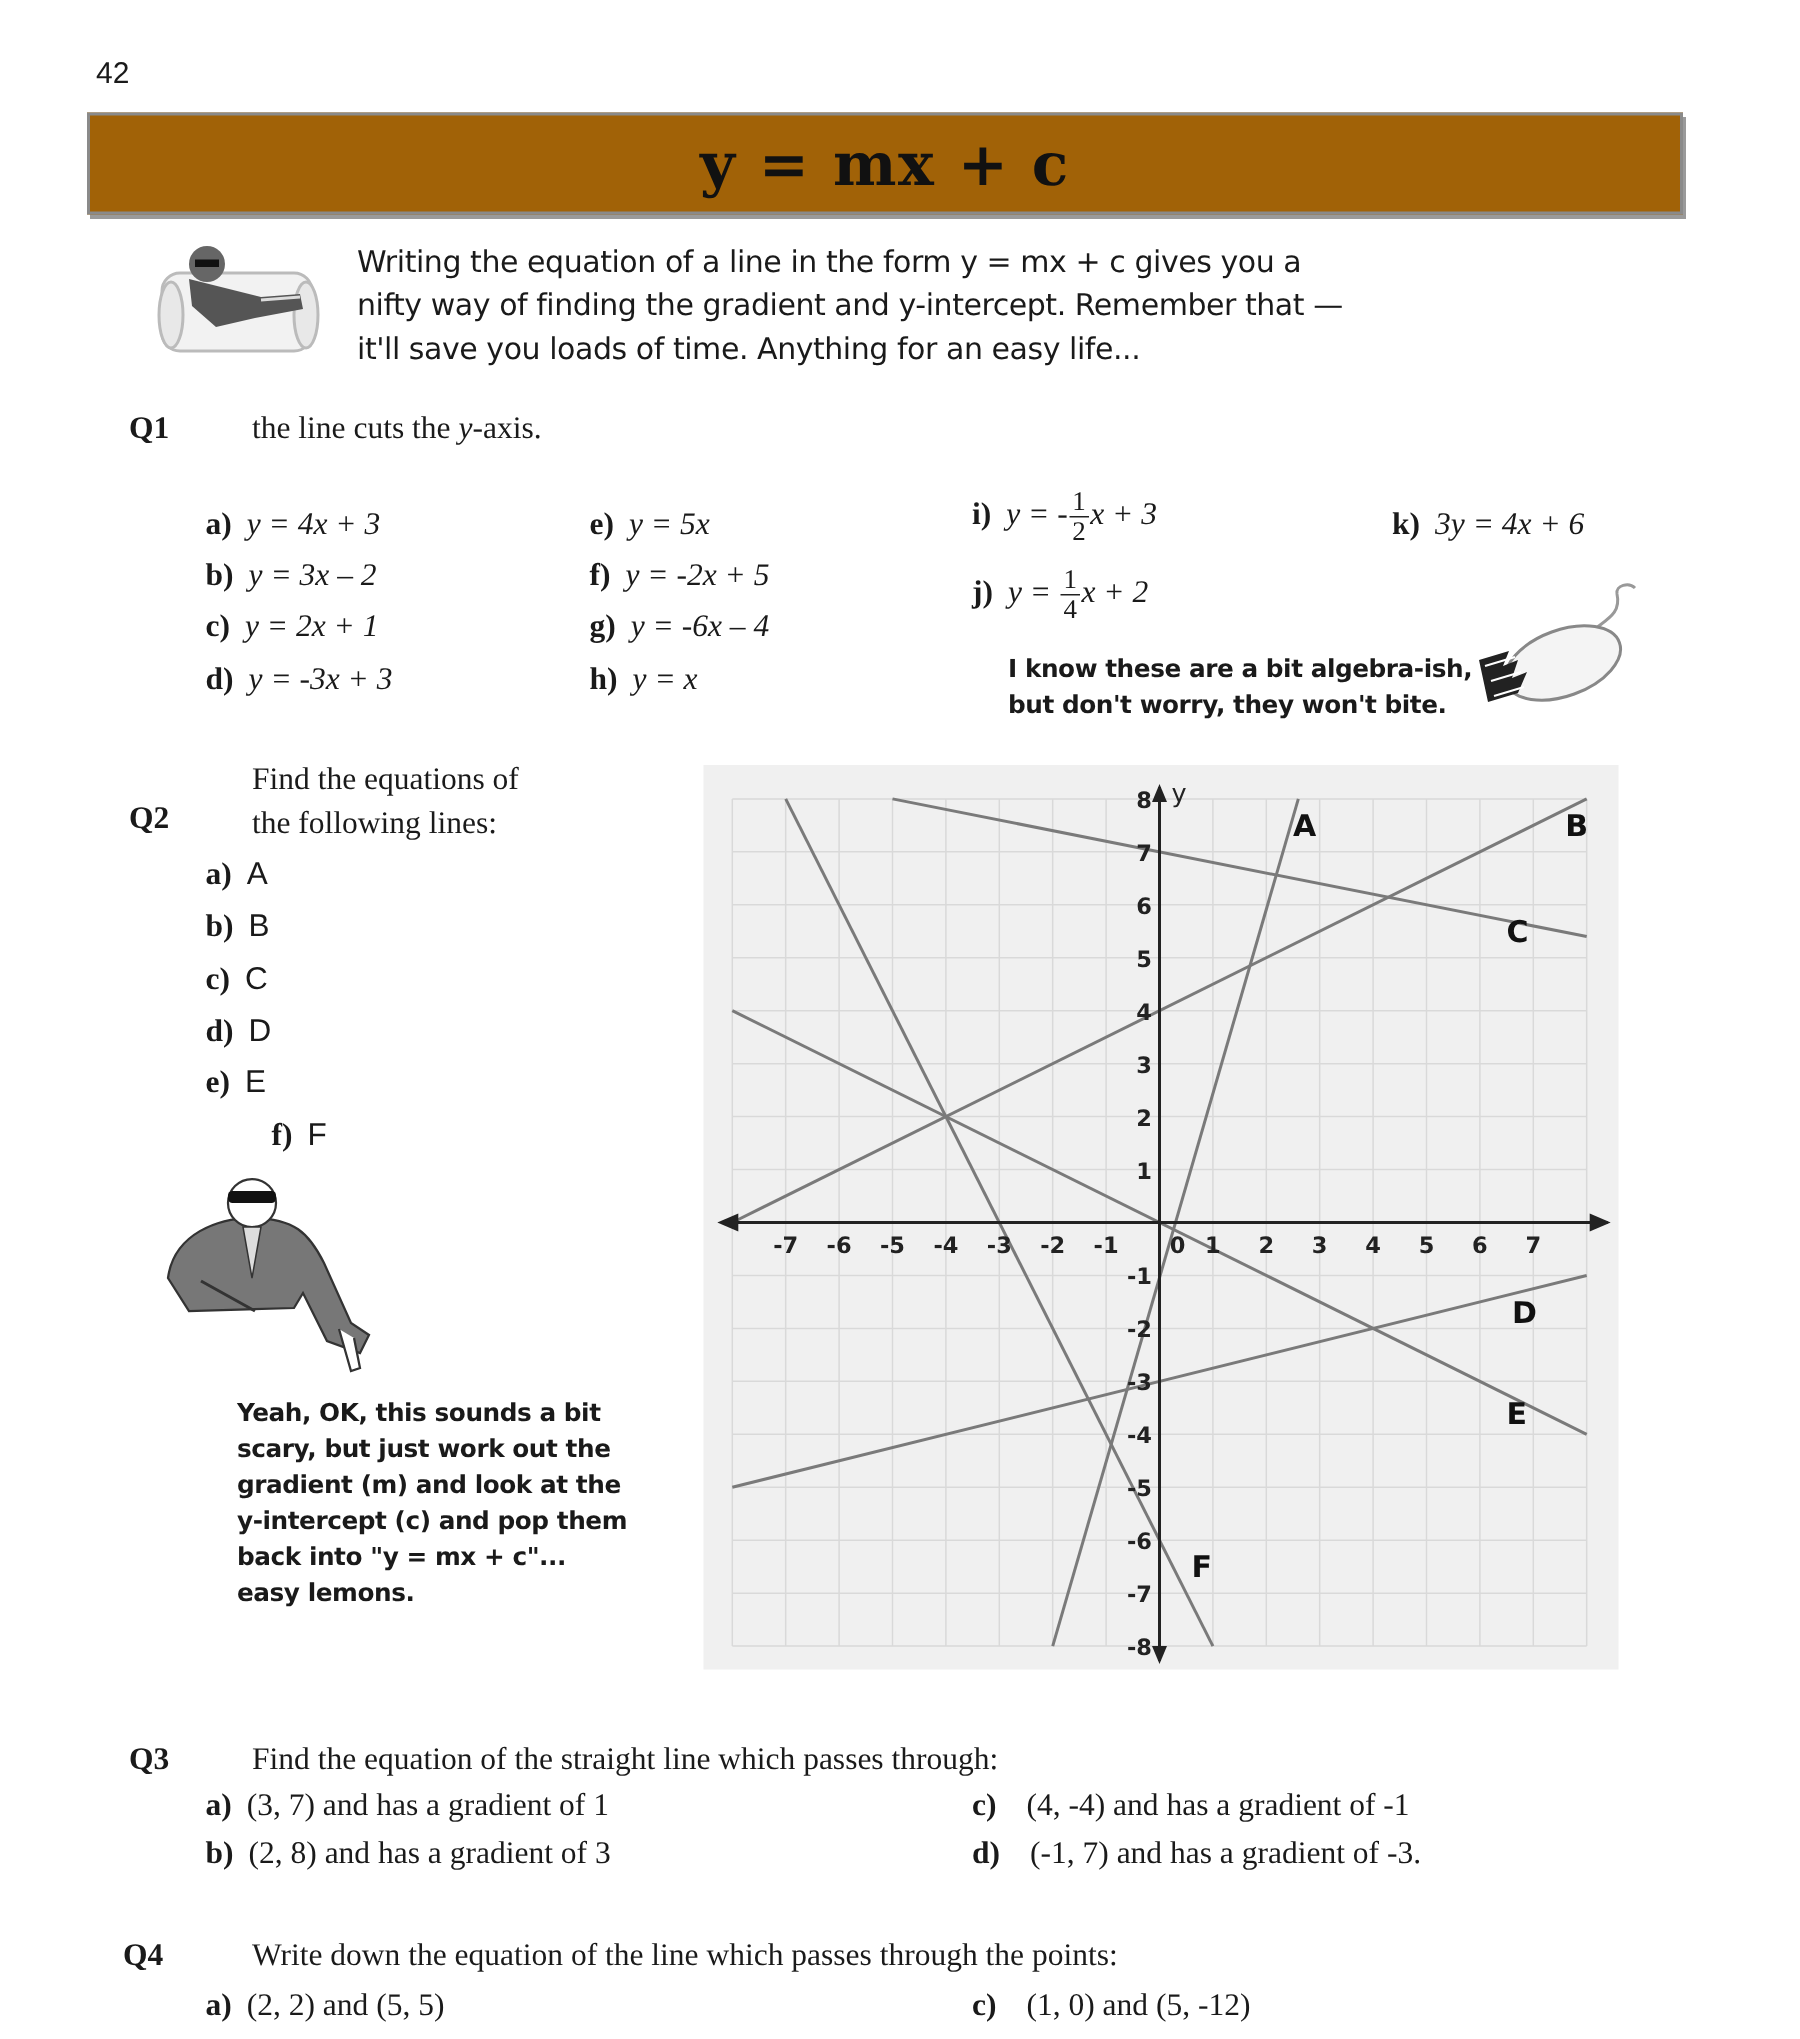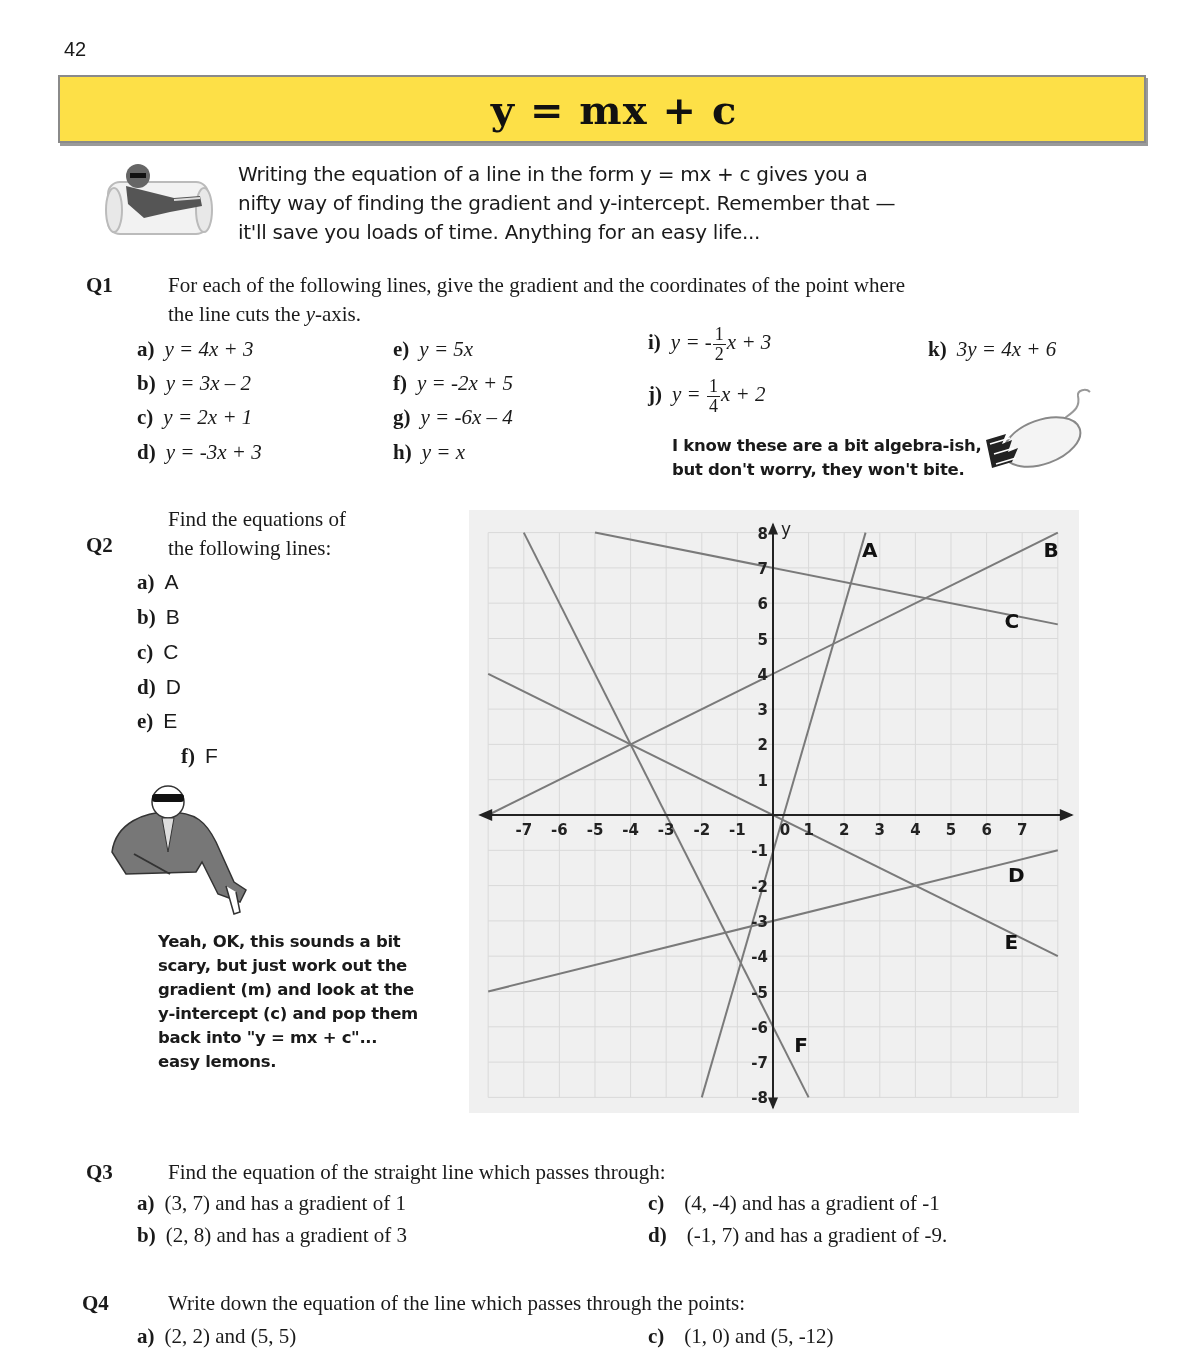--- a/index.html
+++ b/index.html
@@ -1,21 +1,21 @@
 <!DOCTYPE html>
 <html><head>
 <meta charset="utf-8">
 <style>
   html, body { margin: 0; padding: 0; background: #ffffff; }
   body { width: 1200px; height: 1359px; position: relative; overflow: hidden; color: #1a1a1a;
          font-family: "Liberation Serif", serif; }
   .abs { position: absolute; }
   .page-num { left: 64px; top: 38px; font-family: "Liberation Sans", sans-serif; font-size: 20px; }
-  .title-bar { left: 58px; top: 75px; width: 1060px; height: 64px; background: #fde047;
-               border: 2px solid #8a8a8a; box-shadow: 2px 3px 0 #9a9a9a; padding-left: 24px; }
+  .title-bar { left: 58px; top: 75px; width: 1060px; height: 64px; background: #a16207;
+               border: 2px solid #8a8a8a; box-shadow: 2px 3px 0 #9a9a9a; }
   .title-text { width: 100%; text-align: center; line-height: 66px; font-family: "DejaVu Serif", serif;
                 font-weight: bold; font-size: 40px; letter-spacing: 1px; color: #111; }
   .intro { left: 238px; top: 160px; width: 730px; font-family: "DejaVu Sans", sans-serif; font-size: 20px;
            line-height: 29px; font-weight: normal; letter-spacing: -0.3px; }
   .qnum { font-weight: bold; font-size: 21px; }
   .qtext { font-size: 21px; line-height: 29px; }
   .item { font-size: 21px; white-space: nowrap; }
   .item b { margin-right: 10px; }
   .eq i { font-style: italic; }
   .frac { display: inline-block; vertical-align: middle; text-align: center; font-size: 18px; line-height: 19px; margin: 0 1px; }
@@ -47,21 +47,20 @@
 </div>
 
 <div class="abs intro">
   <div>Writing the equation of a line in the form y = mx + c gives you a</div>
   <div>nifty way of finding the gradient and y-intercept.  Remember that —</div>
   <div>it'll save you loads of time.  Anything for an easy life...</div>
 </div>
 
 <div class="abs qnum" style="left:86px;top:273px;">Q1</div>
 <div class="abs qtext" style="left:168px;top:271px;width:940px;">
-  <div>For each of the following lines, give the gradient and the coordinates of the point where</div>
   <div><span>the line cuts the </span><i>y</i><span>-axis.</span></div>
 </div>
 
 <div class="abs item eq" style="left:137px;top:337px;"><b>a)</b><i>y = 4x + 3</i></div>
 <div class="abs item eq" style="left:137px;top:371px;"><b>b)</b><i>y = 3x – 2</i></div>
 <div class="abs item eq" style="left:137px;top:405px;"><b>c)</b><i>y = 2x + 1</i></div>
 <div class="abs item eq" style="left:137px;top:440px;"><b>d)</b><i>y = -3x + 3</i></div>
 
 <div class="abs item eq" style="left:393px;top:337px;"><b>e)</b><i>y = 5x</i></div>
 <div class="abs item eq" style="left:393px;top:371px;"><b>f)</b><i>y = -2x + 5</i></div>
@@ -215,18 +214,18 @@
         <text x="325.36" y="541.51" font-size="20" font-weight="bold" fill="#111">F</text>
       </g>
   </svg>
 </div>
 
 <div class="abs qnum" style="left:86px;top:1160px;">Q3</div>
 <div class="abs qtext" style="left:168px;top:1158px;text-align:center;">Find the equation of the straight line which passes through:</div>
 <div class="abs item" style="left:137px;top:1191px;"><b>a)</b><span>(3, 7) and has a gradient of 1</span></div>
 <div class="abs item" style="left:137px;top:1223px;"><b>b)</b><span>(2, 8) and has a gradient of 3</span></div>
 <div class="abs item" style="left:648px;top:1191px;"><b style="margin-right:20px;">c)</b><span>(4, -4) and has a gradient of -1</span></div>
-<div class="abs item" style="left:648px;top:1223px;"><b style="margin-right:20px;">d)</b><span>(-1, 7) and has a gradient of -9.</span></div>
+<div class="abs item" style="left:648px;top:1223px;"><b style="margin-right:20px;">d)</b><span>(-1, 7) and has a gradient of -3.</span></div>
 
 <div class="abs qnum" style="left:82px;top:1291px;">Q4</div>
 <div class="abs qtext" style="left:168px;top:1289px;">Write down the equation of the line which passes through the points:</div>
 <div class="abs item" style="left:137px;top:1324px;"><b>a)</b><span>(2, 2) and (5, 5)</span></div>
 <div class="abs item" style="left:648px;top:1324px;"><b style="margin-right:20px;">c)</b><span>(1, 0) and (5, -12)</span></div>
 
 </body></html>

